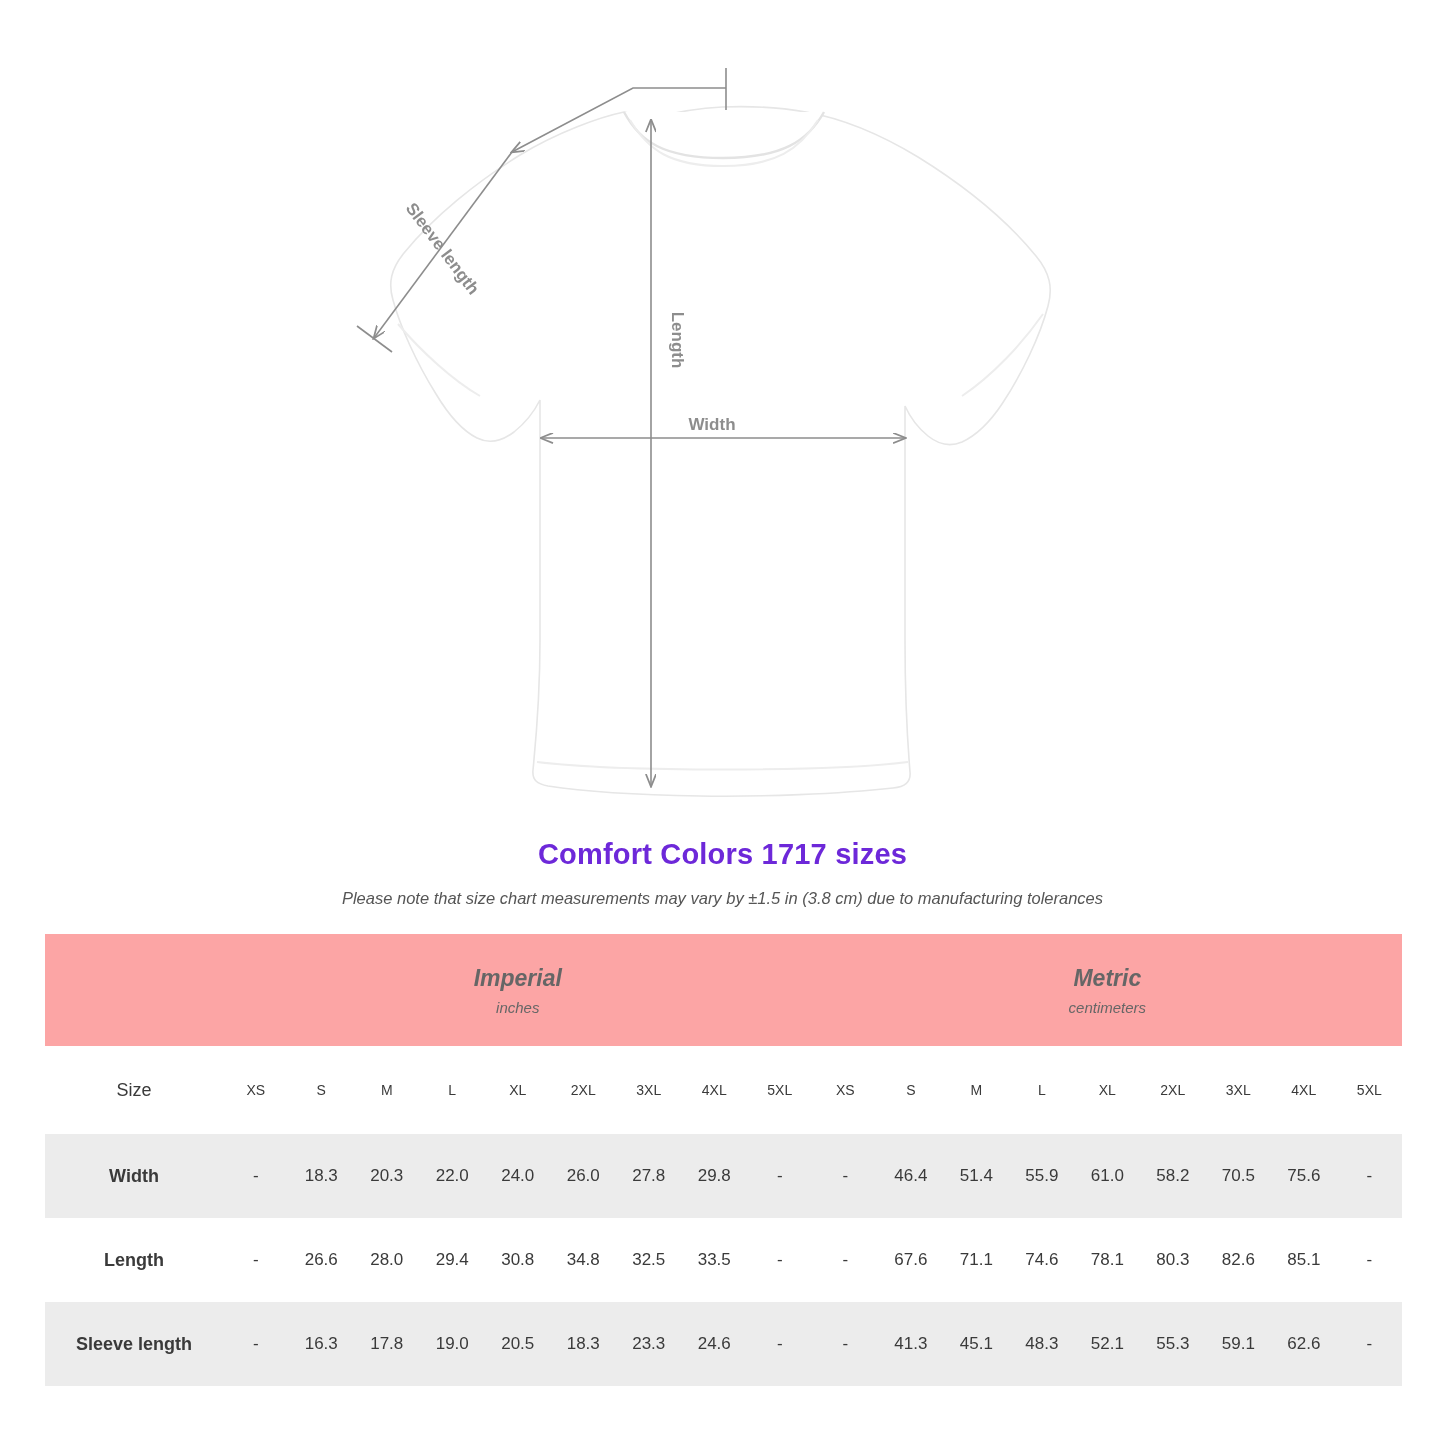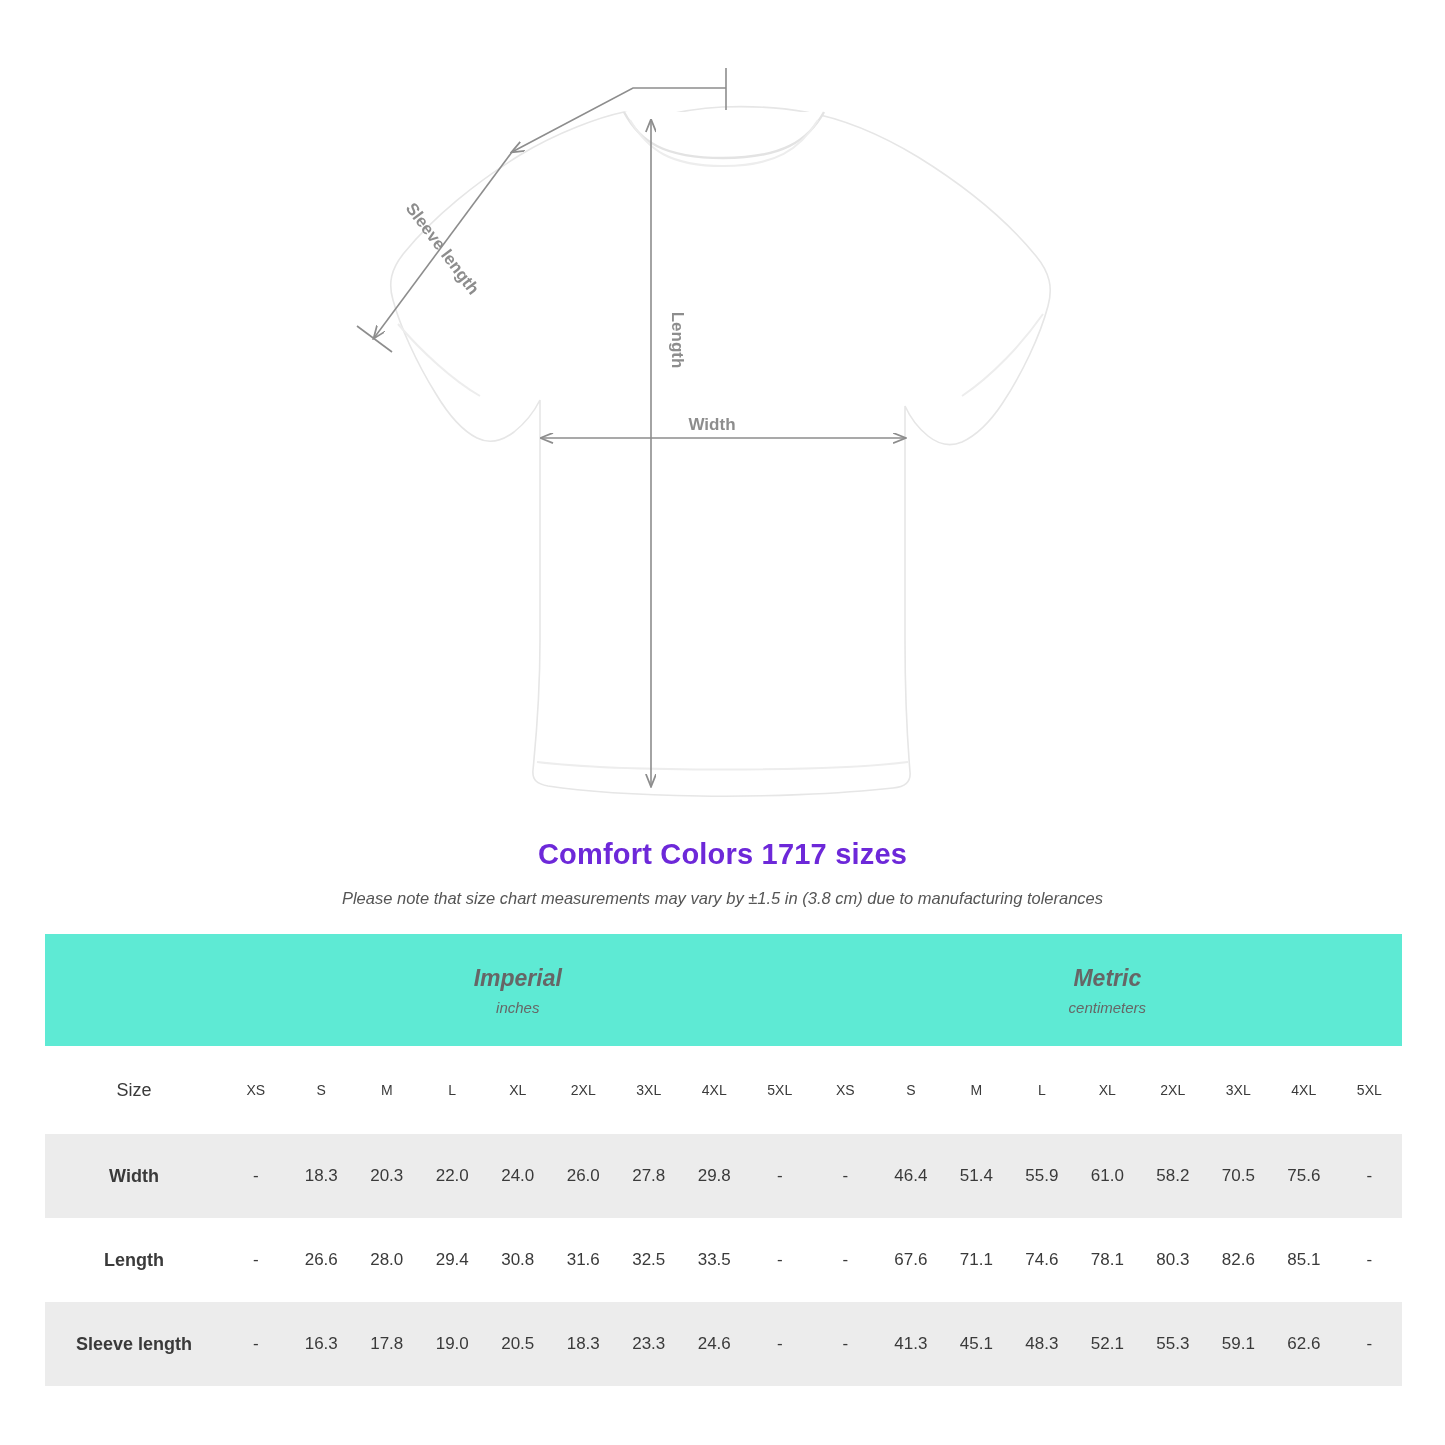--- a/index.html
+++ b/index.html
@@ -64,21 +64,21 @@
   table.size-chart td,
   table.size-chart th {
     text-align: center;
     vertical-align: middle;
     font-weight: normal;
     border: none;
   }
 
   
   .unit-row td {
-    background: #5eead4;
+    background: #fca5a5;
     height: 112px;
     padding: 0;
   }
   .unit-name {
     font-size: 23px;
     font-style: italic;
     font-weight: bold;
     color: #666666;
   }
   .unit-sub {
@@ -277,21 +277,21 @@
           <td>-</td>
         </tr>
 
         <tr class="data-row">
           <td class="rowlabel">Length</td>
           <td>-</td>
           <td>26.6</td>
           <td>28.0</td>
           <td>29.4</td>
           <td>30.8</td>
-          <td>31.6</td>
+          <td>34.8</td>
           <td>32.5</td>
           <td>33.5</td>
           <td>-</td>
           <td>-</td>
           <td>67.6</td>
           <td>71.1</td>
           <td>74.6</td>
           <td>78.1</td>
           <td>80.3</td>
           <td>82.6</td>

